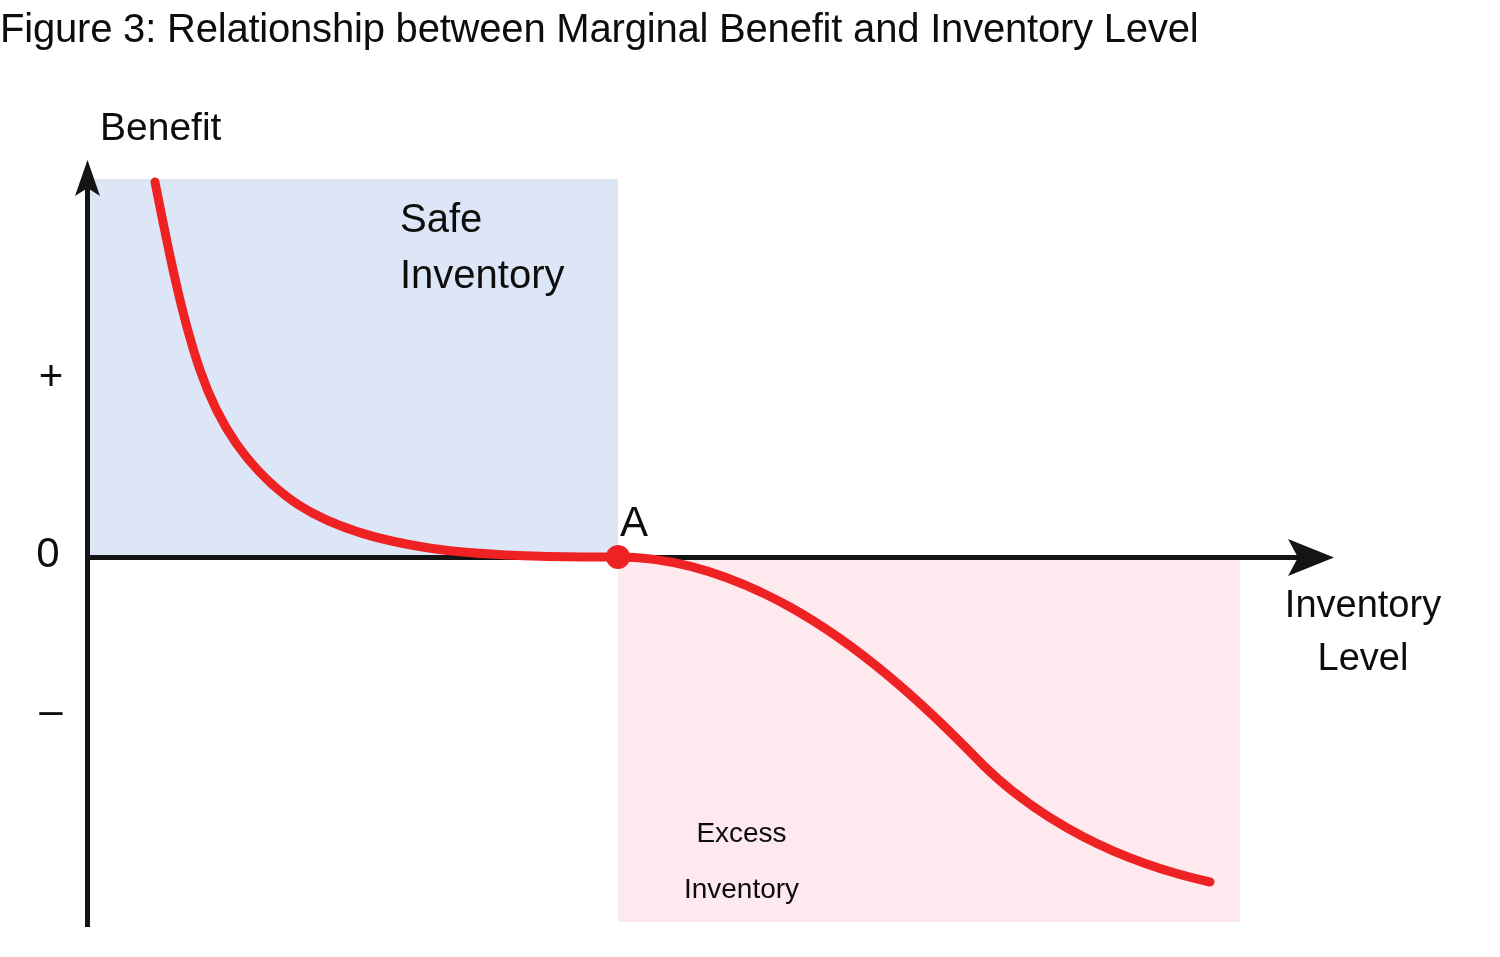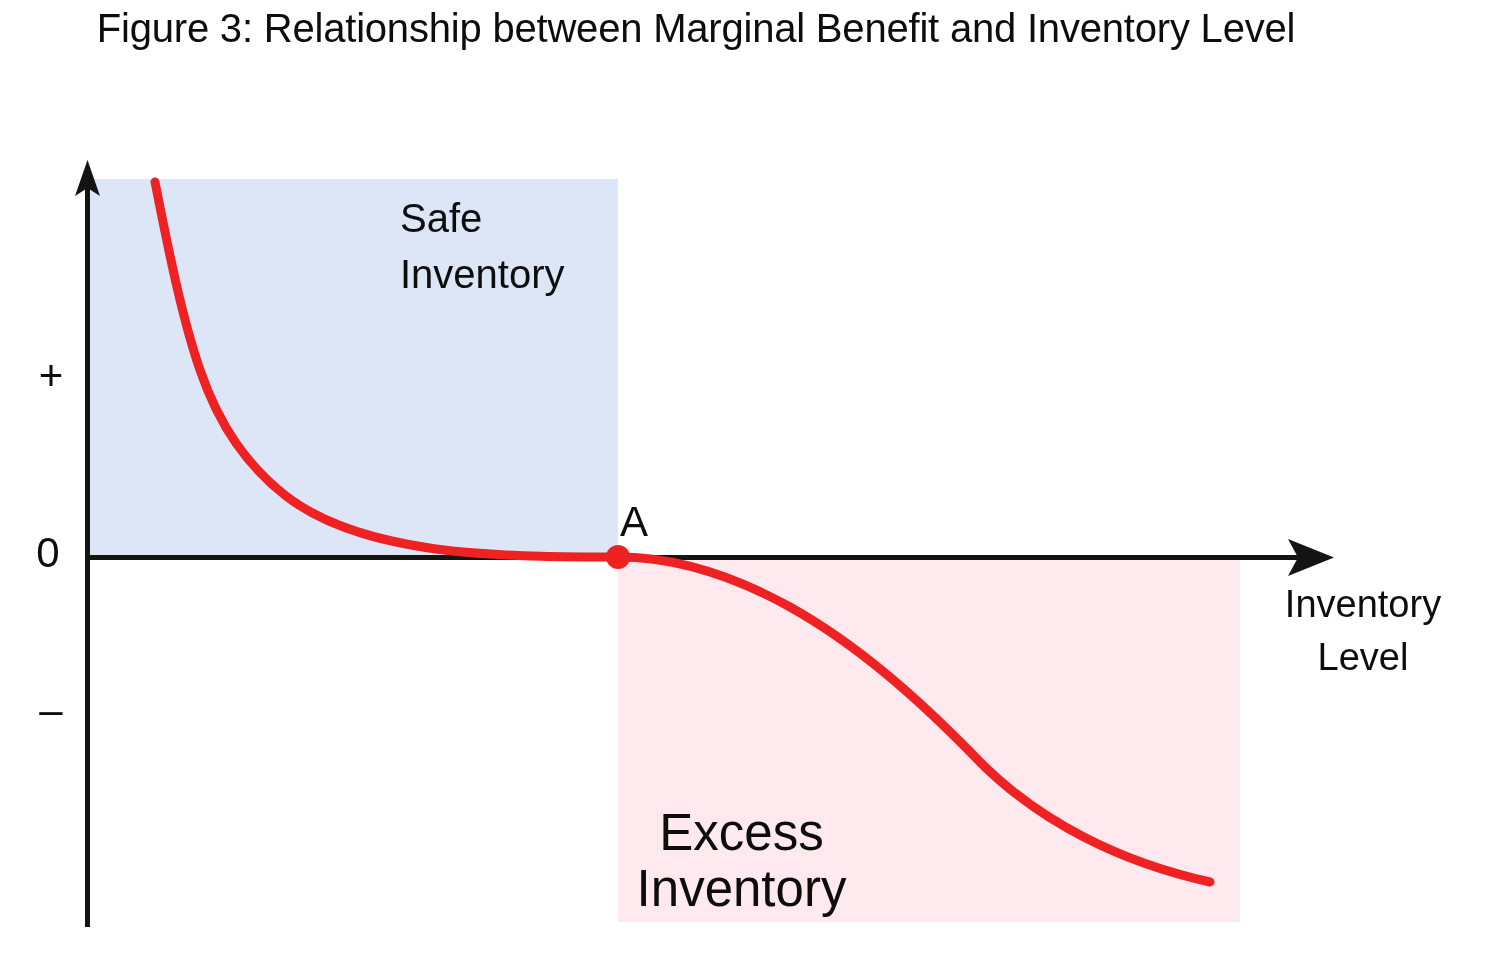--- a/index.html
+++ b/index.html
@@ -19,21 +19,20 @@
     background: #ffffff;
     overflow: hidden;
   }
 
   
   #figure-title {
     position: absolute;
     left: 0;
     top: 4px;
     width: 1392px;
-    text-align: center;
     font-size: 40px;
     line-height: 48px;
     letter-spacing: -0.2px;
     color: #0d0d0d;
     white-space: nowrap;
   }
 
   
   #plot-surface {
     position: absolute;
@@ -103,21 +102,21 @@
     width: 232px;
     text-align: left;
     font-size: 40px;
     line-height: 56px;
   }
   #region-label-excess {
     left: 620px;
     top: 805px;
     width: 243px;
     text-align: center;
-    font-size: 51px;
+    font-size: 28px;
     line-height: 56px;
   }
 
   #point-a-label {
     left: 620px;
     top: 498px;
     font-size: 42px;
     line-height: 48px;
   }
 </style>
@@ -148,20 +147,21 @@
                C 220,428 248,466 286,496
                C 330,530 392,544 452,551
                C 512,557 572,557 618,557
                C 676,557 734,576 790,607
                C 858,645 920,700 980,762
                C 1040,822 1120,862 1210,882" fill="none" stroke="#ee2222" stroke-width="9" stroke-linecap="round" stroke-linejoin="round"></path>
 
       <circle cx="618" cy="557" r="12" fill="#ee2222"></circle>
     </svg>
 
+    <div id="y-axis-title" class="plot-label">Benefit</div>
 
     <div id="tick-plus" class="plot-label">+</div>
     <div id="tick-zero" class="plot-label">0</div>
     <div id="tick-minus" class="plot-label">–</div>
 
     <div id="x-axis-title" class="plot-label">Inventory
 Level</div>
 
     <div id="region-label-safe" class="plot-label">Safe
 Inventory</div>

